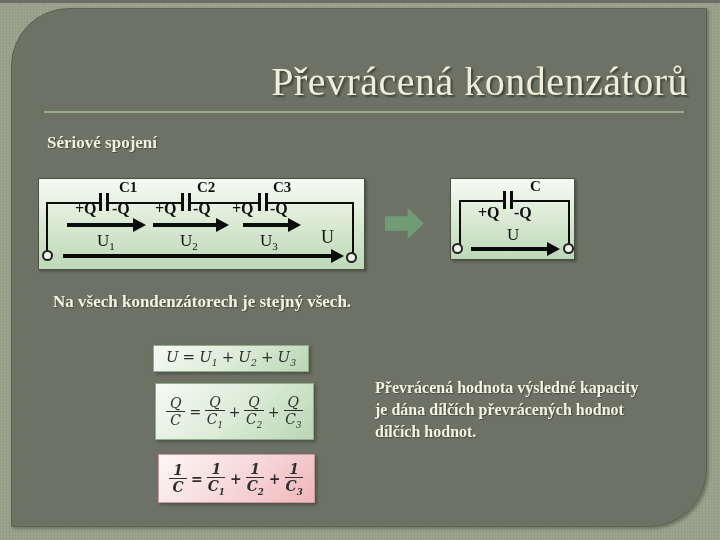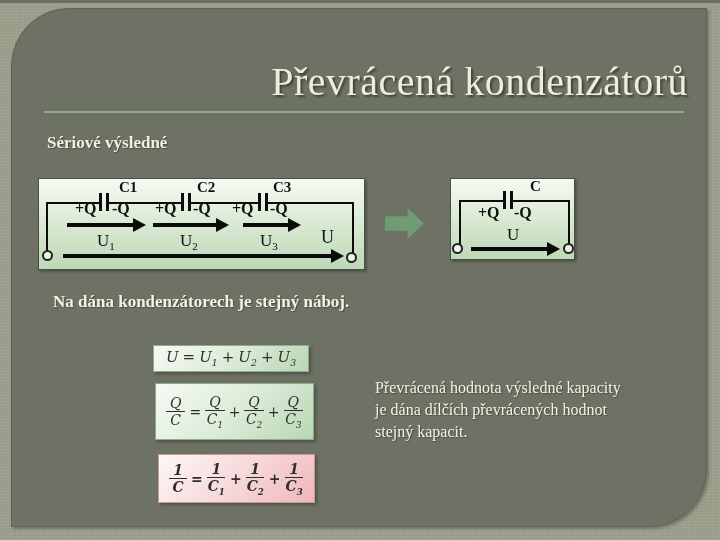--- a/index.html
+++ b/index.html
@@ -26,21 +26,21 @@
   .rule{position:absolute;left:44px;top:111px;width:640px;height:2px;background:#9fb590;opacity:.85;}
   .subtitle{
     position:absolute;left:47px;top:133px;font-size:17px;font-weight:bold;
     color:#f2f0df;text-shadow:1px 1px 1px rgba(0,0,0,0.35);
   }
   .note1{
     position:absolute;left:53px;top:292px;font-size:17px;font-weight:bold;
     color:#f5f3e3;text-shadow:1px 1px 1px rgba(0,0,0,0.35);
   }
   .note2{
-    position:absolute;left:375px;top:377px;width:300px;font-size:16px;font-weight:normal;
+    position:absolute;left:375px;top:377px;width:300px;font-size:16px;font-weight:bold;
     color:#f5f3e3;line-height:22px;text-shadow:1px 1px 1px rgba(0,0,0,0.35);
   }
   .circuit{
     position:absolute;
     background:linear-gradient(to bottom,#f7faf3 0%,#dcebd6 45%,#bdd8b7 100%);
     border:1px solid #4a4f44;
     box-shadow:2px 2px 2px rgba(40,45,35,0.4);
   }
   .c-left{left:38px;top:178px;width:325px;height:90px;}
   .c-right{left:450px;top:178px;width:123px;height:80px;}
@@ -83,21 +83,21 @@
   .frac .den{padding:0 1px;}
 </style>
 </head>
 <body>
 
 <div class="top-edge"></div>
 <div class="panel"></div>
 
 <h1 class="title">Převrácená kondenzátorů</h1>
 <div class="rule"></div>
-<div class="subtitle">Sériové výsledné</div>
+<div class="subtitle">Sériové spojení</div>
 
 <div class="circuit c-left">
   <div class="wire hw" style="left:7px;top:23px;width:53px"></div>
   <div class="wire hw" style="left:70px;top:23px;width:72px"></div>
   <div class="wire hw" style="left:152px;top:23px;width:67px"></div>
   <div class="wire hw" style="left:229px;top:23px;width:86px"></div>
   <div class="wire vw" style="left:7px;top:23px;height:50px"></div>
   <div class="wire vw" style="left:313px;top:23px;height:52px"></div>
 
   <div class="capbar" style="left:60px;top:14px"></div>
@@ -162,21 +162,21 @@
   <span class="clabel" style="left:56px;top:46px;font-size:17px">U</span>
 
   <div class="harrow" style="left:20px;top:63px;width:89px">
       <i class="shaft"></i>
       <i class="head"></i>
     </div>
   <div class="term" style="left:1px;top:64px"></div>
   <div class="term" style="left:112px;top:64px"></div>
 </div>
 
-<div class="note1">Na dána kondenzátorech je stejný náboj.</div>
+<div class="note1">Na všech kondenzátorech je stejný všech.</div>
 
 <div class="fbox green f1">
   <span>U</span>
   <span class="op">=</span>
   <span><span>U</span><sub>1</sub></span>
   <span class="op">+</span>
   <span><span>U</span><sub>2</sub></span>
   <span class="op">+</span>
   <span><span>U</span><sub>3</sub></span>
 </div>
@@ -221,14 +221,14 @@
   <span class="op">+</span>
   <span class="frac">
       <span class="num">1</span>
       <span class="den"><span>C</span><sub>3</sub></span>
     </span>
 </div>
 
 <div class="note2">
   <div>Převrácená hodnota výsledné kapacity</div>
   <div>je dána dílčích převrácených hodnot</div>
-  <div>stejný kapacit.</div>
+  <div>dílčích hodnot.</div>
 </div>
 
 </body></html>

